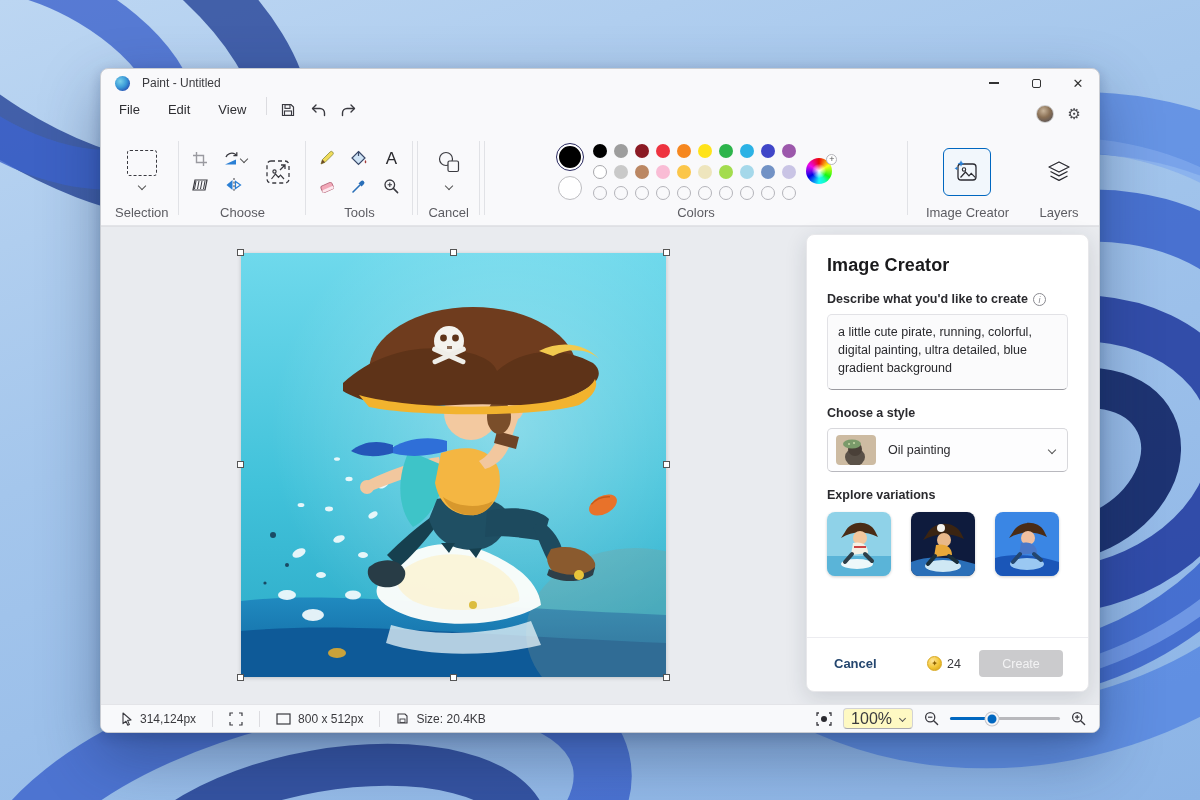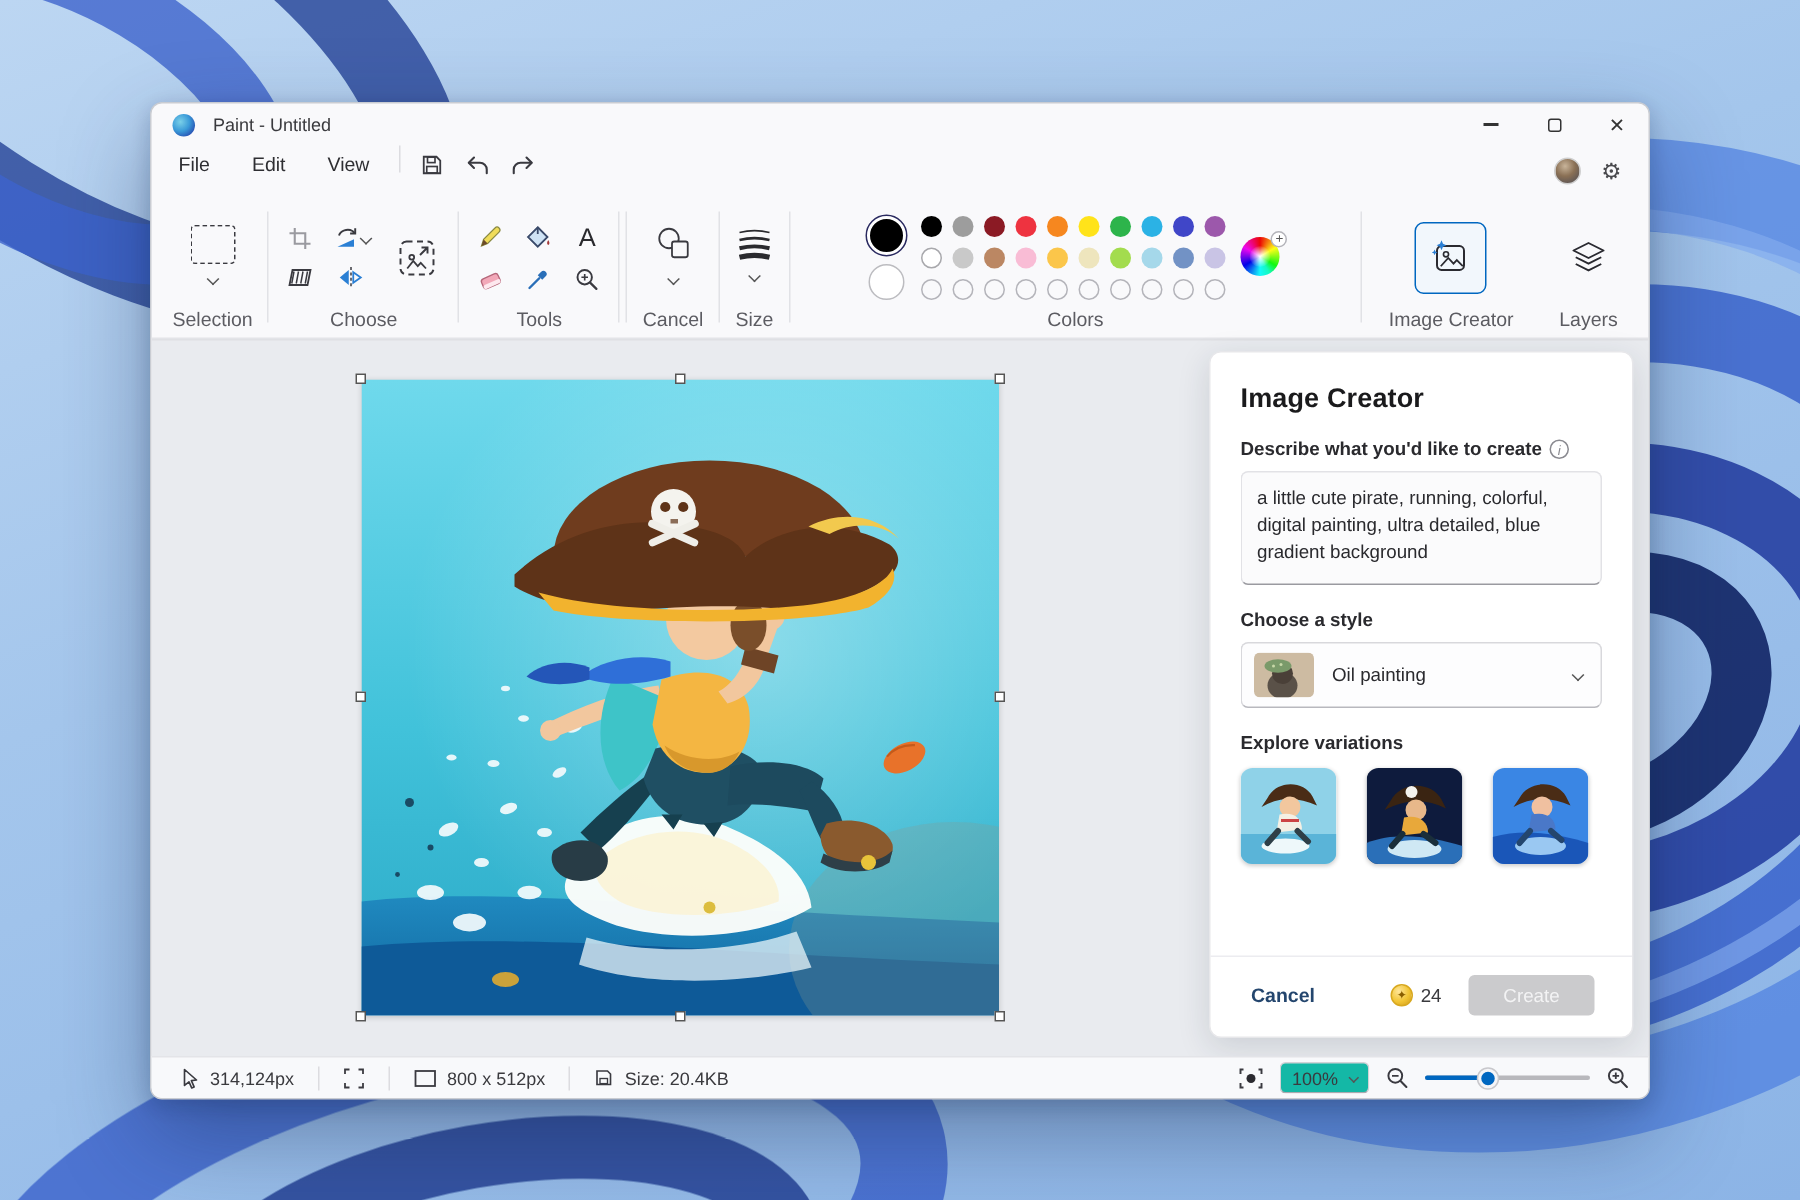--- a/index.html
+++ b/index.html
@@ -100,21 +100,21 @@
   .coin { width:15px; height:15px; border-radius:50%; background:radial-gradient(circle at 35% 30%,#ffe69a 0%,#f2c534 55%,#cf9a1a 100%); border:1px solid #d8a81f; position:relative; }
   .coin::after { content:"✦"; position:absolute; inset:0; color:#8a5f00; font-size:8px; line-height:14px; text-align:center; }
   .create-btn { margin-left:18px; width:84px; height:27px; border:none; border-radius:4px; background:#cbcbcd; color:#f3f3f4; font-family:inherit; font-size:12.5px; }
 
   
   .statusbar { position:absolute; left:0; bottom:0; right:0; height:28px; background:#f8f9fb; border-top:1px solid #e3e4e8;
                display:flex; align-items:center; font-size:12px; color:#3a3a3e; padding:0 12px; }
   .sb-item { display:flex; align-items:center; gap:7px; padding:0 8px; }
   .sb-div { width:1px; height:16px; background:#dcdce0; margin:0 8px; }
   .sb-right { margin-left:auto; display:flex; align-items:center; gap:10px; }
-  .zoom-select { display:flex; align-items:center; gap:8px; border:1px solid #d2d2d6; border-bottom-color:#aaaab0; background:#14b8a6; border-radius:4px; height:21px; padding:0 7px; font-size:12px; }
+  .zoom-select { display:flex; align-items:center; gap:8px; border:1px solid #d2d2d6; border-bottom-color:#aaaab0; background:#fef9c3; border-radius:4px; height:21px; padding:0 7px; font-size:16px; }
   .slider { position:relative; width:110px; height:14px; display:flex; align-items:center; }
   .slider .track { width:100%; height:3.5px; border-radius:2px; background:#b8b8bc; }
   .slider .fill { position:absolute; left:0; width:38%; height:3.5px; border-radius:2px; background:#0067c0; }
   .slider .thumbd { position:absolute; left:38%; top:50%; transform:translate(-50%,-50%); width:13px; height:13px; border-radius:50%; background:#0067c0; border:2.5px solid #f5f5f7; box-shadow:0 0 0 1px #c8c8cc; }
 </style>
 </head>
 <body>
 
 <div class="desktop">
   <svg width="1200" height="800" viewBox="0 0 1200 800">
@@ -292,34 +292,20 @@
           <rect x="12" y="12" width="10.5" height="10.5" rx="1.5" fill="#f9f9fb" stroke="#3a3a40" stroke-width="1.2"></rect>
         </svg>
         <div class="chv-row" style="margin-top:8px;">
             <span class="chv"></span>
           </div>
       </div>
       <div class="rgroup-label">Cancel</div>
     </div>
     <div class="vdiv"></div>
 
-    <div class="rgroup">
-      <div class="rgroup-body" style="flex-direction:column;">
-        <svg width="26" height="24" viewBox="0 0 26 24">
-          <path d="M3 4 q10 -2.5 20 0" fill="none" stroke="#2a2a2e" stroke-width="1"></path>
-          <path d="M3 9 q10 -2.5 20 0" fill="none" stroke="#2a2a2e" stroke-width="1.8"></path>
-          <path d="M3 14.5 q10 -2.5 20 0" fill="none" stroke="#2a2a2e" stroke-width="2.6"></path>
-          <path d="M3 20.5 q10 -2.5 20 0" fill="none" stroke="#2a2a2e" stroke-width="3.4"></path>
-        </svg>
-        <div class="chv-row" style="margin-top:6px;">
-            <span class="chv"></span>
-          </div>
-      </div>
-      <div class="rgroup-label">Size</div>
-    </div>
     <div class="vdiv"></div>
 
     <div class="rgroup" style="flex:1;">
       <div class="rgroup-body">
         <div class="colors-body">
           <div class="fgbg">
             <div class="fg-swatch" style="background-color: rgb(0, 0, 0);"></div>
             <div class="bg-swatch" style="background-color: rgb(255, 255, 255);"></div>
           </div>
           <div class="pal-grid">

